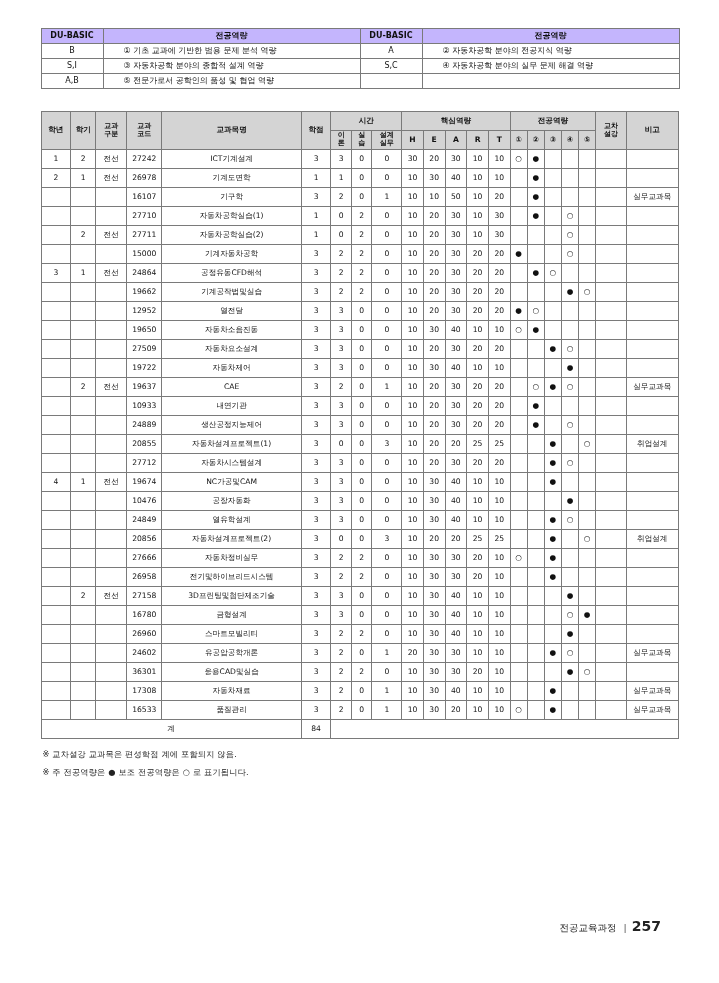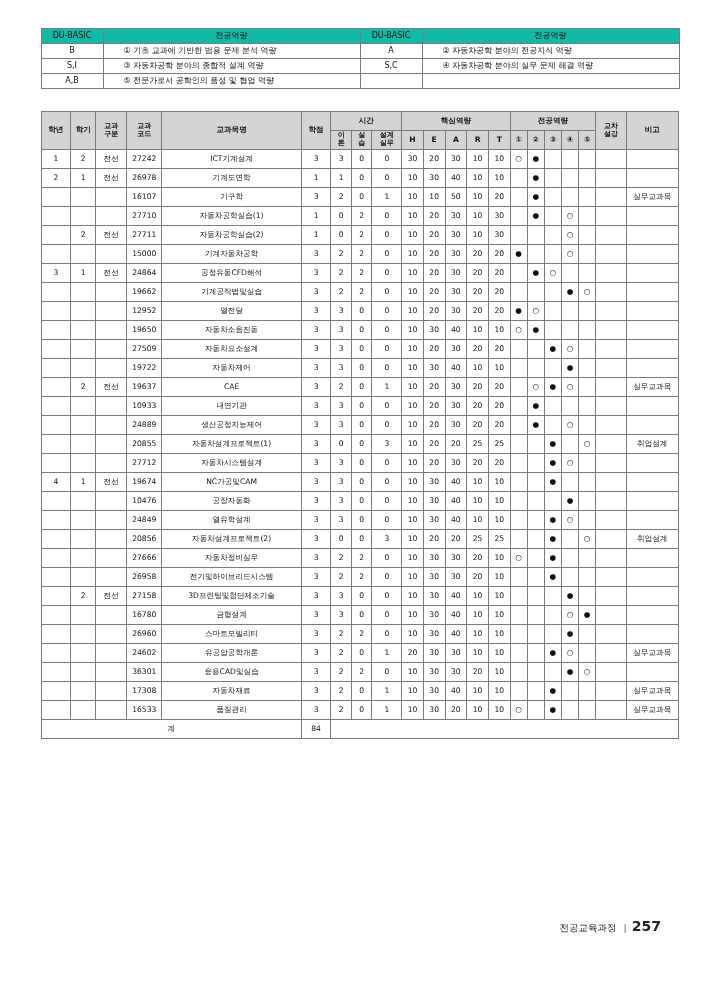--- a/index.html
+++ b/index.html
@@ -36,22 +36,22 @@
   table.basic th, table.basic td {
     border: 1px solid #7a7a7a;
     font-size: 8px;
     height: 15px;
     padding: 0 3px;
     text-align: center;
     vertical-align: middle;
     line-height: 1.15;
   }
   table.basic th {
-    background: #14b8a6;
-    font-weight: normal;
+    background: #c4b5fd;
+    font-weight: bold;
   }
   table.basic td.desc { text-align: left; padding-left: 20px; }
 
   
   .cur-wrap { margin: 22px auto 0 auto; width: 638px; }
   table.cur { width: 100%; table-layout: fixed; }
   table.cur th, table.cur td {
     border: 1px solid #7a7a7a;
     font-size: 7.6px;
     text-align: center;
@@ -887,20 +887,24 @@
       <tfoot>
         <tr class="sum">
           <td colspan="5" class="sum-label">계</td>
           <td>84</td>
           <td colspan="15"></td>
         </tr>
       </tfoot>
     </table>
   </div>
 
+  <div class="notes">
+    <div class="note">※  교차설강 교과목은 편성학점 계에 포함되지 않음.</div>
+    <div class="note">※  주 전공역량은 ● 보조 전공역량은 ○ 로 표기됩니다.</div>
+  </div>
 
   <div class="footer">
     <span>전공교육과정</span>
     <span class="bar">|</span>
     <span class="pg">257</span>
   </div>
 
 </div>
 
 </body></html>

